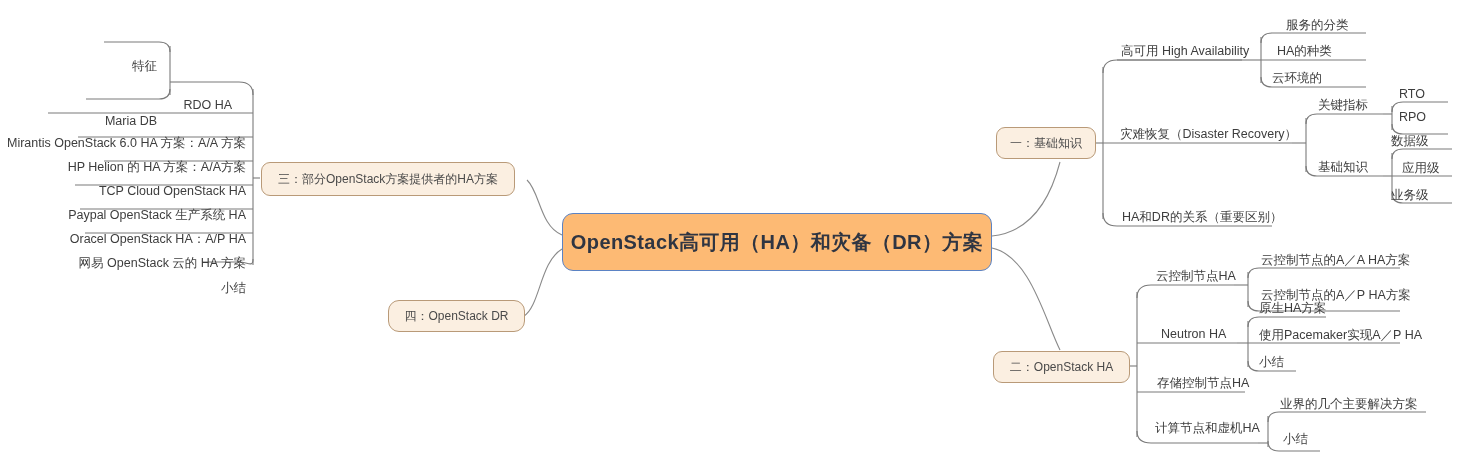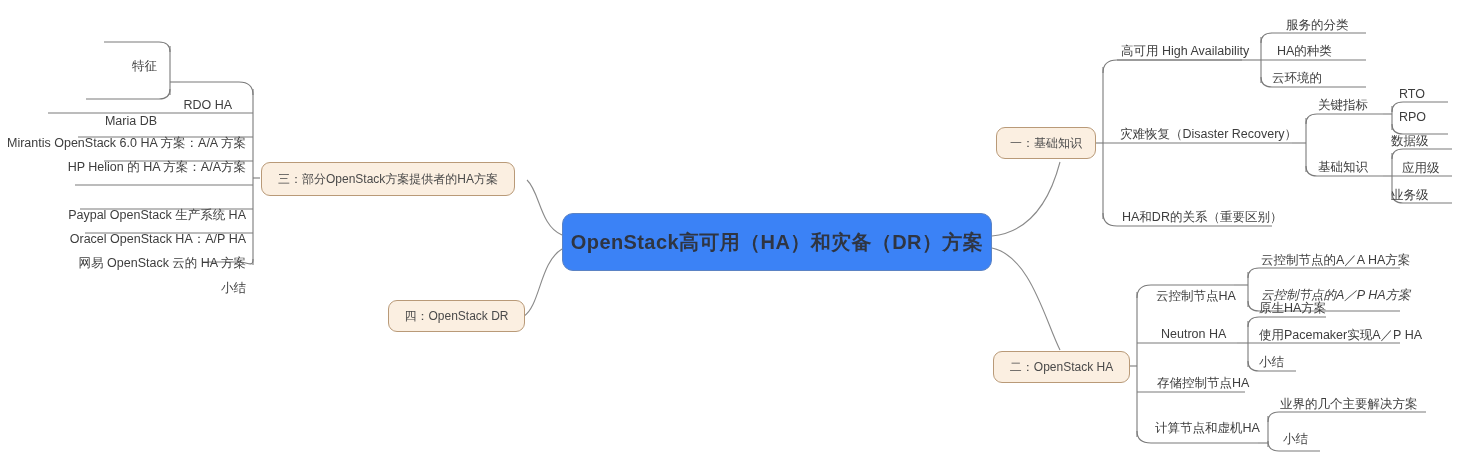--- a/index.html
+++ b/index.html
@@ -9,21 +9,21 @@
     font-family:"Liberation Sans","DejaVu Sans",sans-serif;
     overflow:hidden;
   }
   #canvas { position:relative; width:1460px; height:466px; }
 
   svg.wires { position:absolute; left:0; top:0; width:1460px; height:466px; pointer-events:none; }
 
   
   .root-node {
     position:absolute;
-    background:#3b82f6;
+    background:#fdba74;
     border:1.6px solid #5b83c4;
     border-radius:11px;
     display:flex; align-items:center; justify-content:center;
     color:#2f3542;
     font-weight:bold;
     font-size:20px;
     letter-spacing:0.4px;
     white-space:nowrap;
   }
 
@@ -159,21 +159,21 @@
   </div>
 
   <div class="chapter-node" style="left:993px; top:351px; width:137px; height:32px;">
     <span>二：OpenStack HA</span>
   </div>
 
   <div class="chapter-node" style="left:261px; top:162px; width:254px; height:34px;">
     <span>三：部分OpenStack方案提供者的HA方案</span>
   </div>
 
-  <div class="chapter-node" style="left:388px; top:300px; width:137px; height:32px;">
+  <div class="chapter-node" style="left:388px; top:300px; width:137px; height:32px;border-radius:11px;">
     <span>四：OpenStack DR</span>
   </div>
 
   <div class="topic" style="left:1121px; top:44px;">
     <span>高可用 High Availability</span>
   </div>
 
   <div class="topic" style="left:1286px; top:18px;text-align:right;">
     <span>服务的分类</span>
   </div>
@@ -208,27 +208,27 @@
     <span>应用级</span>
   </div>
   <div class="topic" style="left:1391px; top:188px;">
     <span>业务级</span>
   </div>
 
   <div class="topic" style="left:1122px; top:210px;">
     <span>HA和DR的关系（重要区别）</span>
   </div>
 
-  <div class="topic" style="left:1156px; top:269px;margin-top:20px;">
+  <div class="topic" style="left:1156px; top:269px;">
     <span>云控制节点HA</span>
   </div>
   <div class="topic" style="left:1261px; top:253px;">
     <span>云控制节点的A／A HA方案</span>
   </div>
-  <div class="topic" style="left:1261px; top:288px;font-style:italic;">
+  <div class="topic" style="left:1261px; top:288px;">
     <span>云控制节点的A／P HA方案</span>
   </div>
 
   <div class="topic" style="left:1161px; top:327px;">
     <span>Neutron HA</span>
   </div>
   <div class="topic" style="left:1259px; top:301px;">
     <span>原生HA方案</span>
   </div>
   <div class="topic" style="left:1259px; top:328px;">
@@ -261,20 +261,23 @@
   <div class="topic rightalign" style="left:0px; top:82px; width:157px;">
     <span>Maria DB</span>
   </div>
 
   <div class="topic rightalign" style="left:0px; top:104px; width:246px;">
     <span>Mirantis OpenStack 6.0 HA 方案：A/A 方案</span>
   </div>
   <div class="topic rightalign" style="left:0px; top:128px; width:246px;">
     <span>HP Helion 的 HA 方案：A/A方案</span>
   </div>
+  <div class="topic rightalign" style="left:0px; top:152px; width:246px;">
+    <span>TCP Cloud OpenStack HA</span>
+  </div>
   <div class="topic rightalign" style="left:0px; top:176px; width:246px;">
     <span>Paypal OpenStack 生产系统 HA</span>
   </div>
   <div class="topic rightalign" style="left:0px; top:200px; width:246px;">
     <span>Oracel OpenStack HA：A/P HA</span>
   </div>
   <div class="topic rightalign" style="left:0px; top:224px; width:246px;">
     <span>网易 OpenStack 云的 HA 方案</span>
   </div>
   <div class="topic rightalign" style="left:0px; top:249px; width:246px;">

